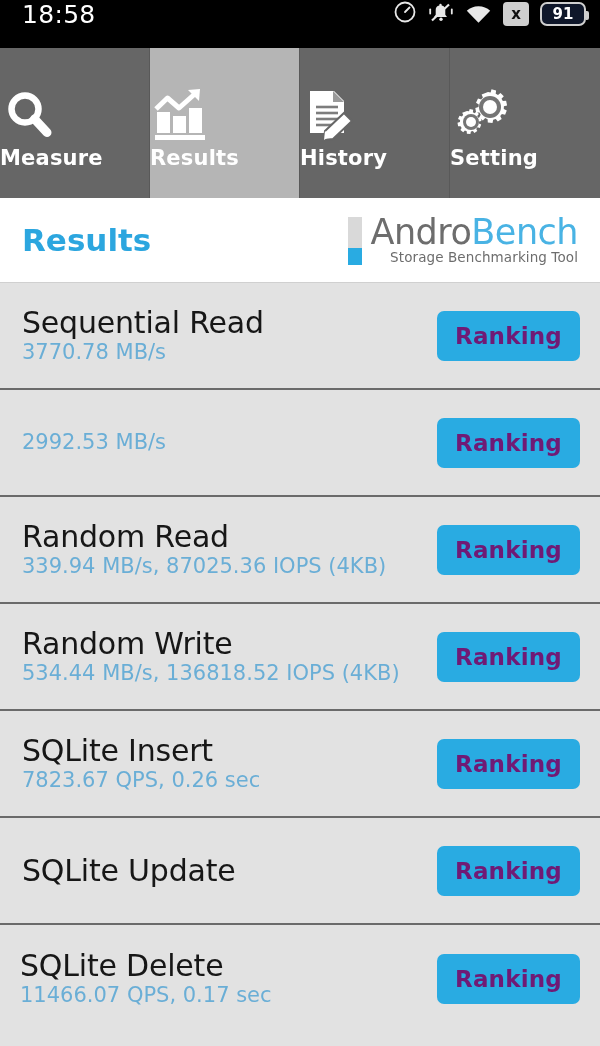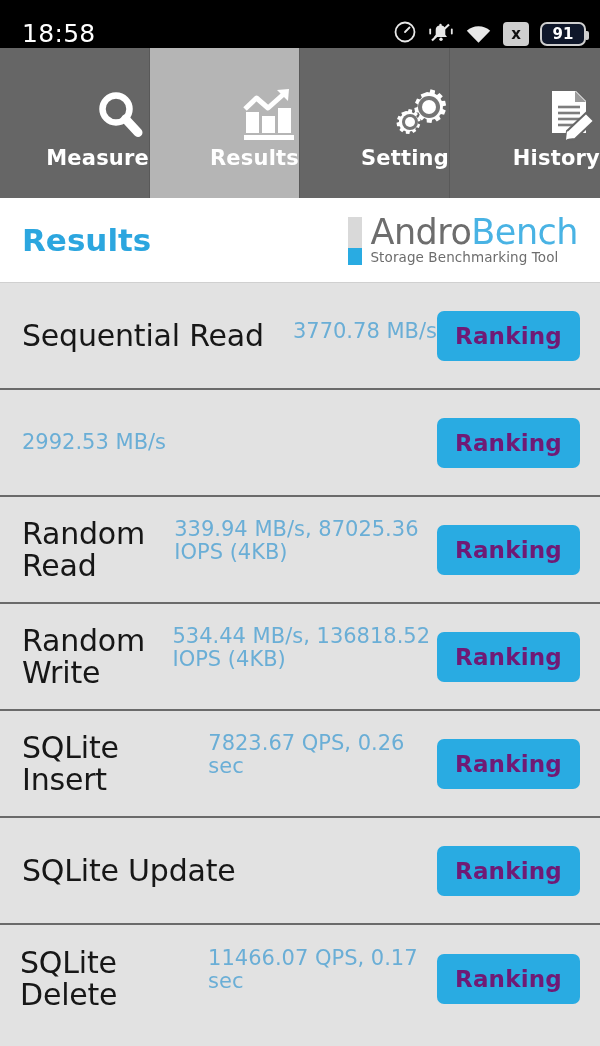--- a/index.html
+++ b/index.html
@@ -7,21 +7,21 @@
     width:600px; height:1046px;
     font-family:"DejaVu Sans", sans-serif;
     background:#e2e2e2;
     overflow:hidden;
   }
 
   
   .statusbar{
     height:48px; width:100%;
     background:#000; color:#fff;
-    display:flex; align-items:flex-end;
+    display:flex; align-items:flex-start;
     padding:0 14px 0 22px;
     position:relative;
   }
   .clock{ font-size:25px; font-weight:400; letter-spacing:.3px; color:#fff; }
   .status-icons{ margin-left:auto; display:flex; align-items:center; gap:11px; }
   .sicon{ display:block; }
   .batt{
     display:flex; align-items:center; justify-content:center;
     width:46px; height:24px; border:2px solid #cfcfcf; border-radius:7px;
     position:relative; background:#0f172a;
@@ -34,57 +34,57 @@
   .xbadge{
     width:26px; height:24px; border-radius:4px; background:#cfcfcf;
     display:flex; align-items:center; justify-content:center;
     color:#101010; font-size:15px; font-weight:700; line-height:1;
   }
 
   
   .tabbar{ height:150px; width:100%; display:flex; background:#666666; }
   .tab{
     flex:1 1 25%; display:flex; flex-direction:column;
-    align-items:flex-end; justify-content:center;
+    align-items:flex-start; justify-content:center;
     background:#666666; border-right:1px solid #595959;
     padding-top:6px; 
   }
   .tab:last-child{ border-right:none; }
   .tab.active{ background:#b5b5b5; }
   .tab-icon{ height:64px; display:flex; align-items:center; justify-content:center; }
   .tab-label{ color:#fff; font-size:21px; font-weight:700; letter-spacing:.2px; }
 
   
   .header{
     height:85px; background:#ffffff;
     display:flex; align-items:center;
     padding:0 22px; border-bottom:1px solid #d0d0d0;
   }
   .page-title{ color:#2ca6df; font-size:31px; font-weight:700; }
   .logo{ margin-left:auto; display:flex; align-items:flex-start; gap:8px; }
   .logo-bar{ width:14px; height:48px; background:#d9d9d9; position:relative; margin-top:2px; }
   .logo-bar::after{
     content:""; position:absolute; left:0; bottom:0; width:14px; height:17px; background:#29abe2;
   }
-  .logo-txt{ display:flex; flex-direction:column; align-items:flex-start; }
+  .logo-txt{ display:flex; flex-direction:column; align-items:flex-end; }
   .logo-main{ font-size:35px; font-weight:400; line-height:1.02; letter-spacing:-.5px; }
   .logo-andro{ color:#6d6d6d; }
   .logo-bench{ color:#49b3e4; }
   .logo-sub{ color:#6d6d6d; font-size:13.5px; letter-spacing:.1px; margin-top:-1px; }
 
   
   .list{ background:#e2e2e2; }
   .row{
     height:107px; background:#e2e2e2;
     display:flex; align-items:center;
     padding:0 20px 0 22px;
     border-bottom:2px solid #6a6a6a;
   }
   .row:last-child{ border-bottom:none;padding-left:20px; }
-  .row-text{ display:flex; justify-content:space-between; gap:3px; flex:1; min-width:0; }
+  .row-text{ display:flex; flex-direction:column; justify-content:flex-end; gap:3px; flex:1; min-width:0; }
   .row-title{ color:#171717; font-size:30px; font-weight:400; line-height:1.05; letter-spacing:-.2px; }
   .row-value{ color:#6aaed6; font-size:21px; font-weight:400; line-height:1.1; }
   .rank-btn{
     flex:none; background:#29abe2; color:#701a75;
     border:none; border-radius:7px;
     padding:12px 18px; font-size:23px; font-weight:700;
     font-family:"DejaVu Sans", sans-serif; cursor:pointer;
     letter-spacing:.2px;
   }
 </style>
@@ -143,55 +143,55 @@
       <svg width="60" height="56" viewBox="0 0 60 56">
         <rect x="7" y="26" width="13" height="21" fill="#ffffff"></rect>
         <rect x="23" y="30" width="13" height="17" fill="#ffffff"></rect>
         <rect x="39" y="22" width="13" height="25" fill="#ffffff"></rect>
         <rect x="5" y="49" width="50" height="5" fill="#ffffff"></rect>
         <path d="M6 23 L17.5 12 L29 22 L47 6" fill="none" stroke="#ffffff" stroke-width="5" stroke-linejoin="round"></path>
         <path d="M38 4 L50 3 L49 15 Z" fill="#ffffff"></path>
       </svg>
     </span>
     <span class="tab-label">Results</span>
-  </div>
-
-  <div class="tab">
-    <span class="tab-icon">
-      <svg width="60" height="58" viewBox="0 0 60 58">
-        <g fill="#ffffff">
-          <path d="M38 7l2.6.5.9-3.2 4.6 1.1-.4 3.3 2.3 1.4 2.5-2.2 3.3 3.4-2.3 2.4 1.3 2.4 3.3-.3 1 4.6-3.2.9-.1 2.7 3 1.4-1.7 4.4-3.2-.8-1.7 2.1 1.5 2.9-3.9 2.6-2-2.6-2.6.7-.7 3.2-4.7-.4-.2-3.3-2.4-1.1-2.3 2.4-3.8-2.8 1.6-2.9-1.3-2.3-3.3.1-.8-4.6 3.2-1 .3-2.6-2.8-1.7 2-4.3 3.1 1 1.8-2-1.3-3z"></path>
-          <circle cx="40" cy="22" r="11" fill="#757575"></circle>
-          <circle cx="40" cy="22" r="7" fill="#ffffff"></circle>
-          <path d="M17 26l2 .3.7-2.4 3.5.8-.3 2.5 1.7 1 1.9-1.6 2.4 2.5-1.7 1.8 1 1.8 2.4-.2.8 3.4-2.4.7-.1 2 2.3 1-1.3 3.3-2.4-.6-1.3 1.6 1.1 2.2-2.9 1.9-1.5-1.9-2 .5-.5 2.4-3.5-.3-.2-2.5-1.8-.8-1.7 1.8-2.8-2.1 1.2-2.2-1-1.7-2.5.1-.6-3.5 2.4-.7.2-2-2.1-1.2 1.5-3.2 2.3.7 1.4-1.5-1-2.2z"></path>
-          <circle cx="21" cy="37" r="8" fill="#757575"></circle>
-          <circle cx="21" cy="37" r="5" fill="#ffffff"></circle>
-        </g>
-      </svg>
-    </span>
-    <span class="tab-label">Setting</span>
   </div>
 
   <div class="tab">
     <span class="tab-icon">
       <svg width="58" height="58" viewBox="0 0 58 58">
         <path d="M10 6h24l10 10v32H10z" fill="#ffffff"></path>
         <path d="M33 6v11h11z" fill="#9a9a9a"></path>
         <g stroke="#7d7d7d" stroke-width="2.6">
           <line x1="16" y1="22" x2="38" y2="22"></line>
           <line x1="16" y1="28" x2="38" y2="28"></line>
           <line x1="16" y1="34" x2="38" y2="34"></line>
           <line x1="16" y1="40" x2="32" y2="40"></line>
         </g>
         <path d="M44 28 L52 36 L33 54 L24 55 L25 46 Z" fill="#ffffff" stroke="#666666" stroke-width="2"></path>
         <path d="M24 55 L25 46 L30 51 Z" fill="#ffffff"></path>
       </svg>
     </span>
     <span class="tab-label">History</span>
   </div>
+
+  <div class="tab">
+    <span class="tab-icon">
+      <svg width="60" height="58" viewBox="0 0 60 58">
+        <g fill="#ffffff">
+          <path d="M38 7l2.6.5.9-3.2 4.6 1.1-.4 3.3 2.3 1.4 2.5-2.2 3.3 3.4-2.3 2.4 1.3 2.4 3.3-.3 1 4.6-3.2.9-.1 2.7 3 1.4-1.7 4.4-3.2-.8-1.7 2.1 1.5 2.9-3.9 2.6-2-2.6-2.6.7-.7 3.2-4.7-.4-.2-3.3-2.4-1.1-2.3 2.4-3.8-2.8 1.6-2.9-1.3-2.3-3.3.1-.8-4.6 3.2-1 .3-2.6-2.8-1.7 2-4.3 3.1 1 1.8-2-1.3-3z"></path>
+          <circle cx="40" cy="22" r="11" fill="#757575"></circle>
+          <circle cx="40" cy="22" r="7" fill="#ffffff"></circle>
+          <path d="M17 26l2 .3.7-2.4 3.5.8-.3 2.5 1.7 1 1.9-1.6 2.4 2.5-1.7 1.8 1 1.8 2.4-.2.8 3.4-2.4.7-.1 2 2.3 1-1.3 3.3-2.4-.6-1.3 1.6 1.1 2.2-2.9 1.9-1.5-1.9-2 .5-.5 2.4-3.5-.3-.2-2.5-1.8-.8-1.7 1.8-2.8-2.1 1.2-2.2-1-1.7-2.5.1-.6-3.5 2.4-.7.2-2-2.1-1.2 1.5-3.2 2.3.7 1.4-1.5-1-2.2z"></path>
+          <circle cx="21" cy="37" r="8" fill="#757575"></circle>
+          <circle cx="21" cy="37" r="5" fill="#ffffff"></circle>
+        </g>
+      </svg>
+    </span>
+    <span class="tab-label">Setting</span>
+  </div>
 </div>
 
 <div class="header">
   <div class="page-title">Results</div>
   <div class="logo">
     <span class="logo-bar"></span>
     <span class="logo-txt">
       <span class="logo-main">
         <span class="logo-andro">Andro</span><span class="logo-bench">Bench</span>
       </span>

